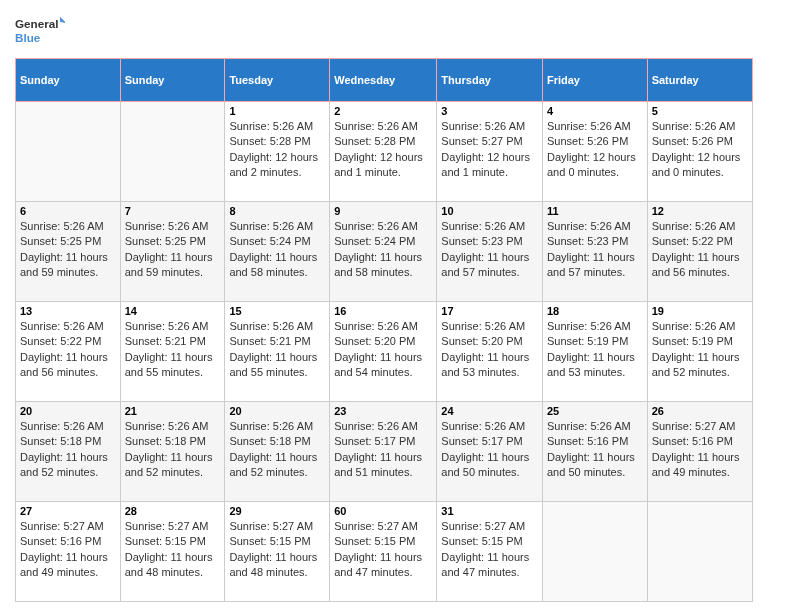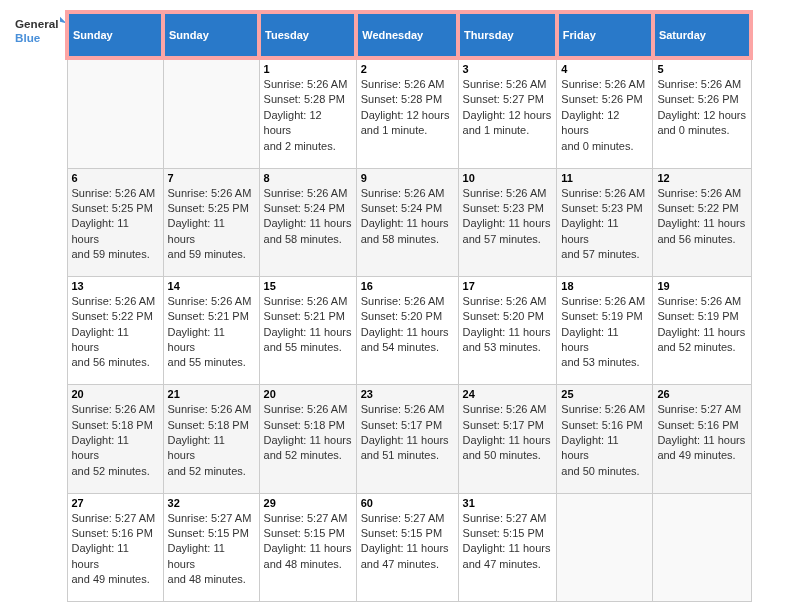--- a/index.html
+++ b/index.html
@@ -8,20 +8,21 @@
       height: 612px;
       font-family: Arial, sans-serif;
       background: #fff;
       overflow: hidden;
     }
     .page {
       width: 768px;
       height: 612px;
       padding: 10px 15px;
       display: flex;
+      flex-direction: column;
     }
     .header {
       display: flex;
       justify-content: space-between;
       align-items: flex-start;
       margin-bottom: 8px;
     }
     .logo {
       display: flex;
       align-items: center;
@@ -44,21 +45,21 @@
       border-collapse: collapse;
       flex: 1;
       font-size: 9.5px;
     }
     .calendar thead th {
       background: #2979c9;
       color: #fff;
       padding: 15px 4px;
       text-align: left;
       font-size: 11px;
-      border: 4px solid #fca5a5;
+      border: 1px solid #fca5a5;
     }
     .calendar tbody td {
       border: 1px solid #ccc;
       padding: 3px 4px;
       vertical-align: top;
       width: 113px;
       height: 80px;
     }
     .calendar tbody tr:nth-child(even) td {
       background: #f5f5f5;
@@ -225,21 +226,21 @@
             <span class="day-num">26</span>
             <div class="day-info">Sunrise: 5:27 AM<br>Sunset: 5:16 PM<br>Daylight: 11 hours<br>and 49 minutes.</div>
           </td>
         </tr>
         <tr>
           <td>
             <span class="day-num">27</span>
             <div class="day-info">Sunrise: 5:27 AM<br>Sunset: 5:16 PM<br>Daylight: 11 hours<br>and 49 minutes.</div>
           </td>
           <td>
-            <span class="day-num">32</span>
+            <span class="day-num">28</span>
             <div class="day-info">Sunrise: 5:27 AM<br>Sunset: 5:15 PM<br>Daylight: 11 hours<br>and 48 minutes.</div>
           </td>
           <td>
             <span class="day-num">29</span>
             <div class="day-info">Sunrise: 5:27 AM<br>Sunset: 5:15 PM<br>Daylight: 11 hours<br>and 48 minutes.</div>
           </td>
           <td>
             <span class="day-num">60</span>
             <div class="day-info">Sunrise: 5:27 AM<br>Sunset: 5:15 PM<br>Daylight: 11 hours<br>and 47 minutes.</div>
           </td>

